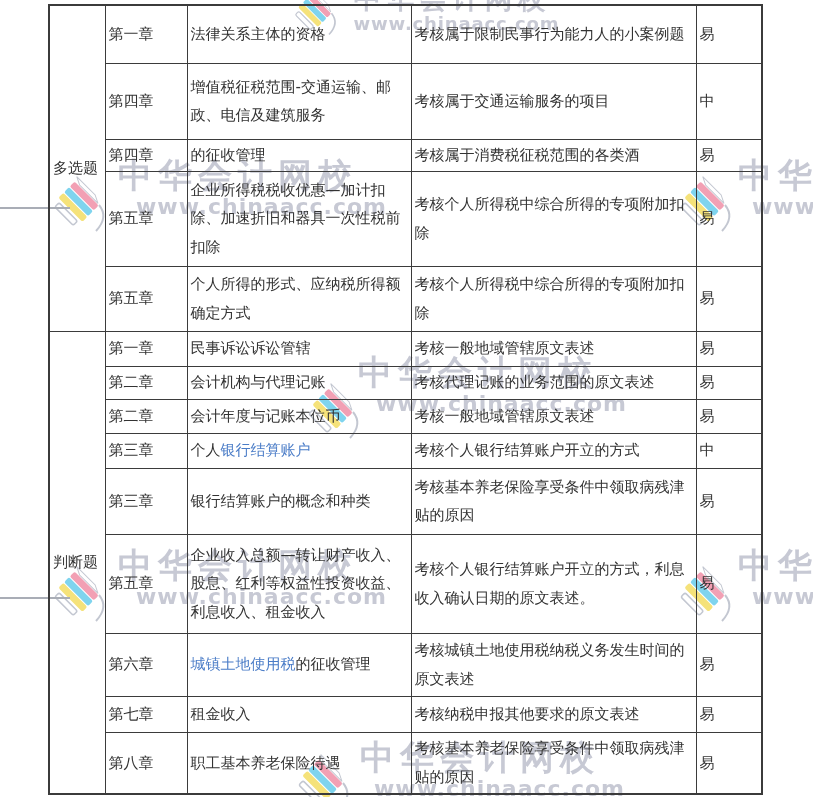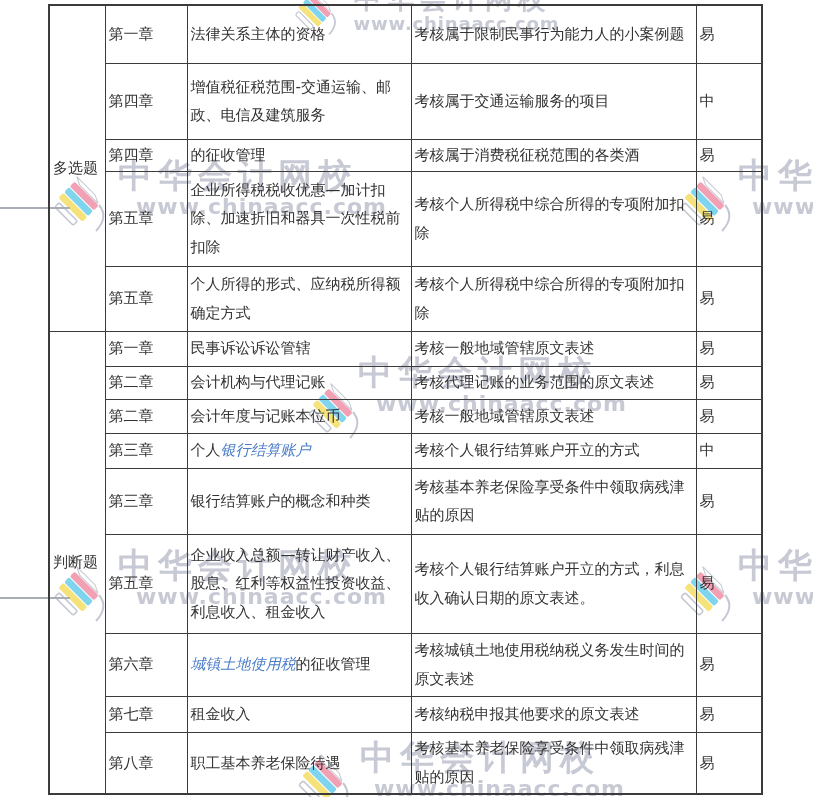--- a/index.html
+++ b/index.html
@@ -32,21 +32,21 @@
     border:1px solid #3b3b3b;
     vertical-align:middle;
     padding:1px 3px;
     font-size:15px;line-height:1.9;
     color:#333333;
     background:transparent;
     overflow:hidden;
   }
   table.exam tr:last-child td{border-bottom:2px solid #3b3b3b;}
   td.qtype{padding-left:2px;margin-top:8px;}
-  span.link{color:#4a7cc7;font-style:italic;}
+  span.link{color:#4a7cc7;}
   
   tr:nth-child(1){height:58px}
   tr:nth-child(2){height:76px}
   tr:nth-child(3){height:32px}
   tr:nth-child(4){height:95px}
   tr:nth-child(5){height:65px}
   tr:nth-child(6){height:35px}
   tr:nth-child(7){height:33px}
   tr:nth-child(8){height:34px}
   tr:nth-child(9){height:35px}

